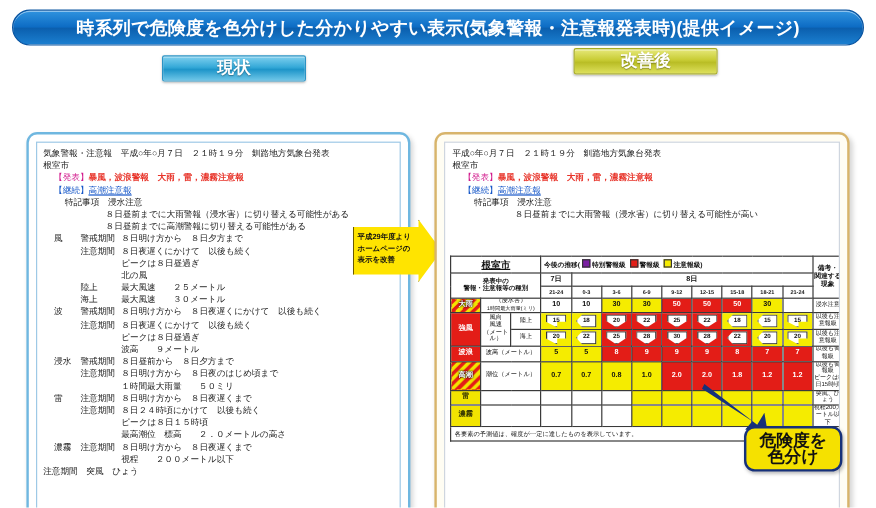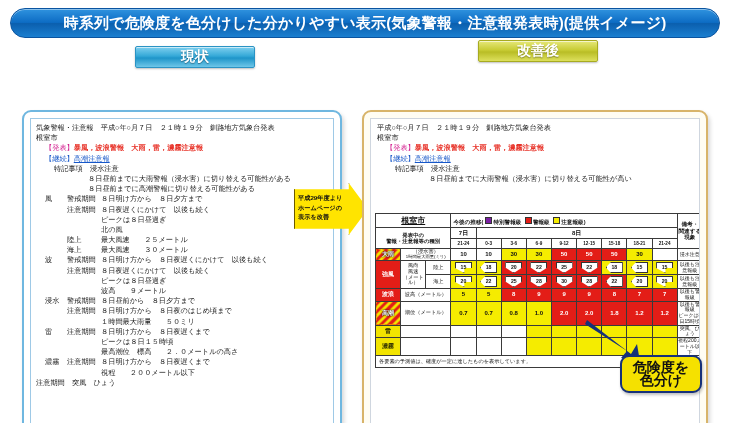--- a/index.html
+++ b/index.html
@@ -213,20 +213,21 @@
           <span class="ln ind1"><span class="kw"></span><span class="kw2">陸上</span>最大風速　　２５メートル</span>
           <span class="ln ind1"><span class="kw"></span><span class="kw2">海上</span>最大風速　　３０メートル</span>
           <span class="ln ind1"><span class="kw">波</span><span class="kw2">警戒期間</span>８日明け方から　８日夜遅くにかけて　以後も続く</span>
           <span class="ln ind1"><span class="kw"></span><span class="kw2">注意期間</span>８日夜遅くにかけて　以後も続く</span>
           <span class="ln ind1"><span class="kw"></span><span class="kw2"></span>ピークは８日昼過ぎ</span>
           <span class="ln ind1"><span class="kw"></span><span class="kw2"></span>波高　　９メートル</span>
           <span class="ln ind1"><span class="kw">浸水</span><span class="kw2">警戒期間</span>８日昼前から　８日夕方まで</span>
           <span class="ln ind1"><span class="kw"></span><span class="kw2">注意期間</span>８日明け方から　８日夜のはじめ頃まで</span>
           <span class="ln ind1"><span class="kw"></span><span class="kw2"></span>１時間最大雨量　　５０ミリ</span>
           <span class="ln ind1"><span class="kw">雷</span><span class="kw2">注意期間</span>８日明け方から　８日夜遅くまで</span>
+          <span class="ln ind1"><span class="kw"></span><span class="kw2">注意期間</span>８日２４時頃にかけて　以後も続く</span>
           <span class="ln ind1"><span class="kw"></span><span class="kw2"></span>ピークは８日１５時頃</span>
           <span class="ln ind1"><span class="kw"></span><span class="kw2"></span>最高潮位　標高　　２．０メートルの高さ</span>
           <span class="ln ind1"><span class="kw">濃霧</span><span class="kw2">注意期間</span>８日明け方から　８日夜遅くまで</span>
           <span class="ln ind1"><span class="kw"></span><span class="kw2"></span>視程　　２００メートル以下</span>
           <span class="ln ">注意期間　突風　ひょう</span>
         </div>
     </div>
   </div>
 
   <div class="arrow-callout">

